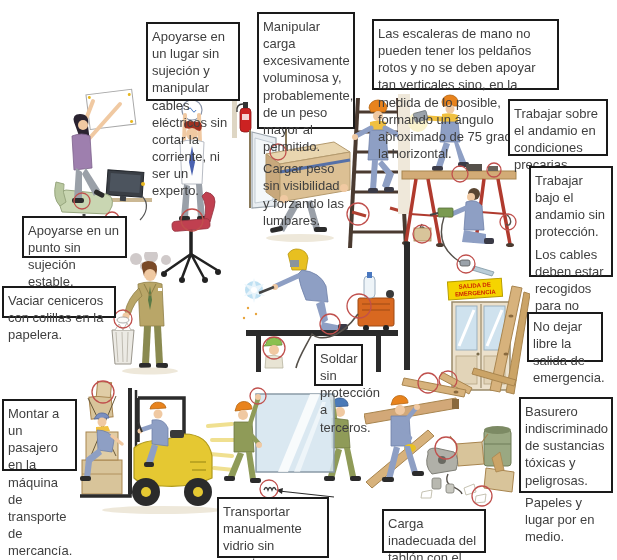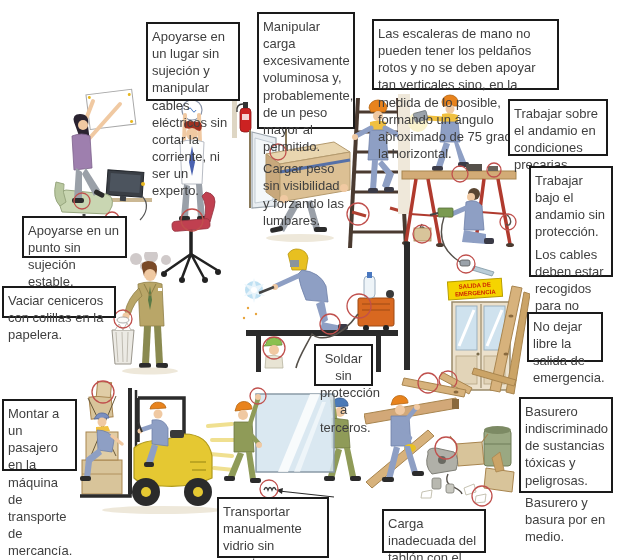--- a/index.html
+++ b/index.html
@@ -38,36 +38,36 @@
     <p>Trabajar bajo el andamio sin protección.</p>
     <p>Los cables deben estar recogidos para no molestar, ni provocar caídas.</p>
   </div>
 
   <div class="callout" style="left:527px;top:312px;width:76px;height:50px;">
     <p>No dejar libre la salida de emergencia.</p>
   </div>
 
   <div class="callout" style="left:519px;top:397px;width:94px;height:96px;">
     <p>Basurero indiscriminado de sustancias tóxicas y peligrosas.</p>
-    <p>Basurero y basura por en medio.</p>
+    <p>Papeles y lugar por en medio.</p>
   </div>
 
   <div class="callout" style="left:22px;top:216px;width:105px;height:42px;">
     <p>Apoyarse en un punto sin sujeción estable.</p>
   </div>
 
   <div class="callout" style="left:2px;top:286px;width:114px;height:32px;">
     <p>Vaciar ceniceros con colillas en la papelera.</p>
   </div>
 
   <div class="callout" style="left:2px;top:399px;width:75px;height:72px;">
     <p>Montar a un pasajero en la máquina de transporte de mercancía.</p>
   </div>
 
-  <div class="callout" style="left:314px;top:344px;width:59px;height:42px;text-align:center;">
+  <div class="callout" style="left:314px;top:344px;width:49px;height:42px;">
     <p>Soldar sin protección a terceros.</p>
   </div>
 
   <div class="callout" style="left:217px;top:497px;width:112px;height:61px;">
     <p>Transportar manualmente vidrio sin guantes.</p>
     <p>Dejar herramientas por el salida.</p>
   </div>
 
   <div class="callout" style="left:382px;top:509px;width:104px;height:44px;">
     <p>Carga inadecuada del tablón con el brazo derecho.</p>

